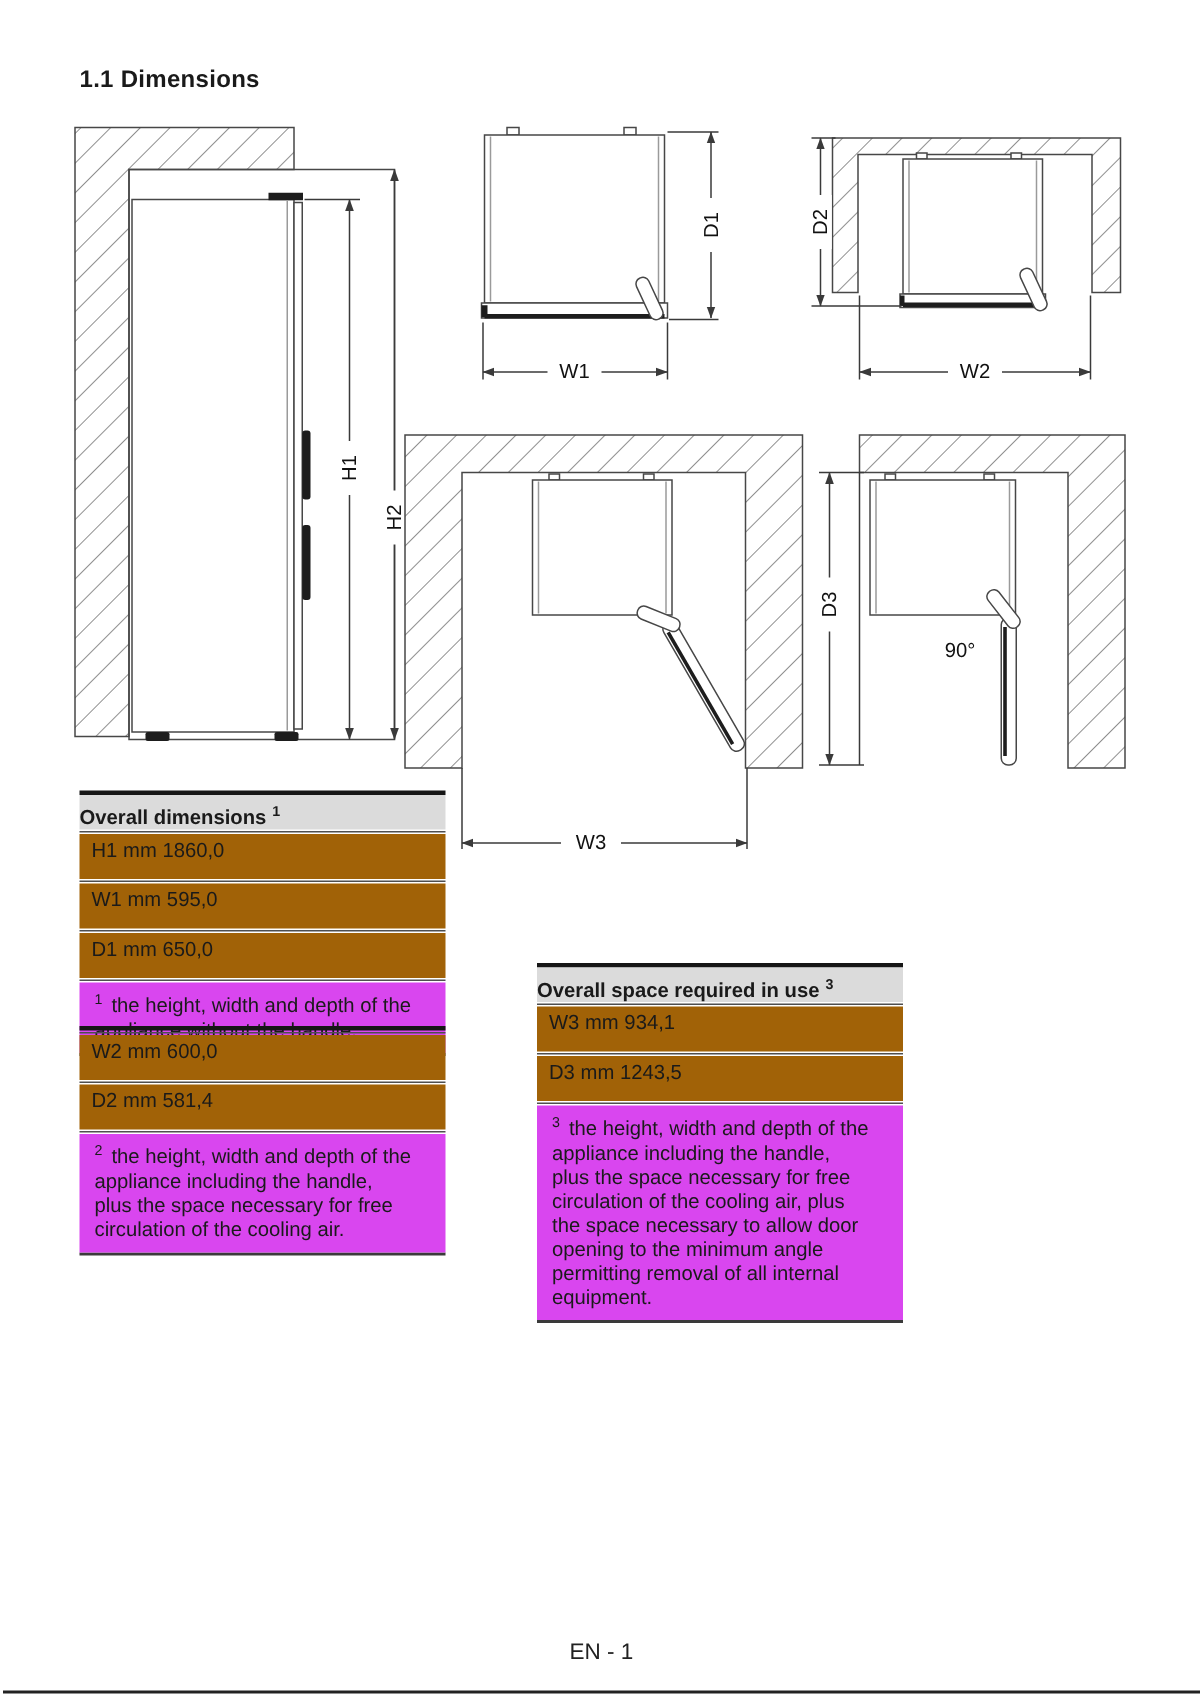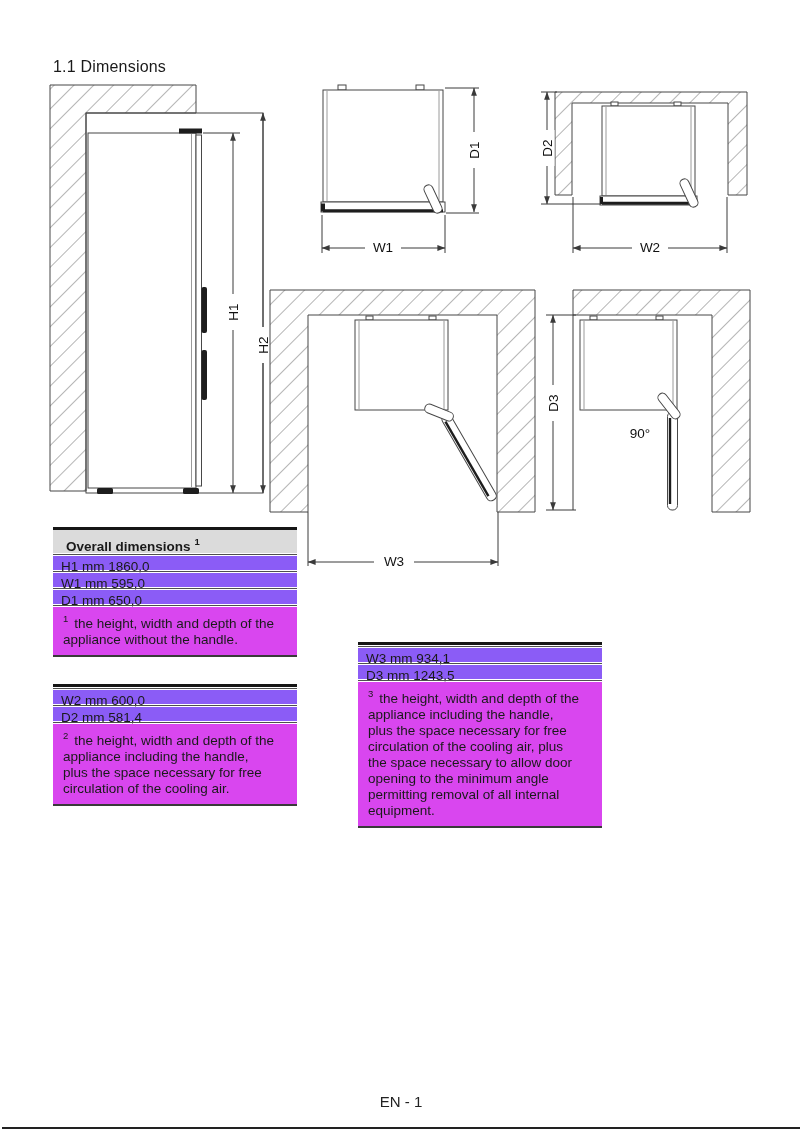--- a/index.html
+++ b/index.html
@@ -1,40 +1,40 @@
 <!DOCTYPE html>
 <html><head>
 <meta charset="utf-8">
 <style>
   html,body { margin:0; padding:0; }
   body {
     width:802px; height:1136px; background:#ffffff; position:relative;
     font-family:"Liberation Sans", sans-serif; color:#1a1a1a; overflow:hidden;
   }
-  .page-title { position:absolute; left:53px; top:58px; font-size:16px; font-weight:normal; letter-spacing:0.2px; }
+  .page-title { position:absolute; left:53px; top:45px; font-size:16px; font-weight:bold; letter-spacing:0.2px; }
 
   .diagrams-svg { position:absolute; left:0; top:0; }
   svg text { font-family:"Liberation Sans", sans-serif; font-size:13.5px; fill:#111; }
   .w   { fill:url(#hatch); stroke:#474747; stroke-width:1; }
   .o   { fill:#ffffff; stroke:#474747; stroke-width:1; }
   .n   { fill:none; stroke:#474747; stroke-width:1; }
   .thin{ stroke:#9a9a9a; stroke-width:1; }
   .dk  { fill:#1d1d1d; }
   .dim { stroke:#3a3a3a; stroke-width:1; fill:none; }
   .lbl { text-anchor:middle; }
   .bg  { fill:#ffffff; }
 
   .dim-table {
     position:absolute; width:244px; box-sizing:border-box;
     border-top:3px solid #161616; border-bottom:2px solid #3a3a3a;
     font-size:13.5px;
   }
-  .dim-table .hdr { background:#dbdbdb; font-weight:bold; height:23px; line-height:23px; padding-left:13px; }
+  .dim-table .hdr { background:#dbdbdb; font-weight:bold; height:23px; line-height:23px; padding-left:0; }
   .dim-table .hdr sup { margin-left:4px; }
-  .dim-table .row { background:#8b5cf6; height:14px; line-height:22px; padding-left:8px; margin-top:3px; position:relative; }
+  .dim-table .row { background:#a16207; height:30px; line-height:22px; padding-left:8px; margin-top:3px; position:relative; }
   .dim-table .row::before, .dim-table .fnote::before {
     content:""; position:absolute; left:0; top:-2px; width:100%; height:1px; background:#4f4f4f;
   }
   .dim-table .fnote { background:#d946ef; margin-top:3px; position:relative; padding:4px 8px 7px 10px; line-height:16px; }
   .dim-table .fnote sup { margin-right:6px; }
   .fn-text { white-space:pre-line; }
   sup { font-size:9.5px; }
 
   .footer { position:absolute; left:0; top:1093px; width:100%; text-align:center; font-size:15px; color:#222; }
   .bottom-rule { position:absolute; left:2px; right:2px; top:1127px; height:2px; background:#222; }
@@ -196,20 +196,23 @@
   <div class="row"><span>D2 mm 581,4</span></div>
   <div class="fnote">
     <sup>2</sup><span class="fn-text">the height, width and depth of the
 appliance including the handle,
 plus the space necessary for free
 circulation of the cooling air.</span>
   </div>
 </div>
 
 <div class="dim-table" style="left:358px; top:642px;">
+  <div class="hdr">
+    <span>Overall space required in use</span><sup>3</sup>
+  </div>
   <div class="row"><span>W3 mm 934,1</span></div>
   <div class="row"><span>D3 mm 1243,5</span></div>
   <div class="fnote">
     <sup>3</sup><span class="fn-text">the height, width and depth of the
 appliance including the handle,
 plus the space necessary for free
 circulation of the cooling air, plus
 the space necessary to allow door
 opening to the minimum angle
 permitting removal of all internal

